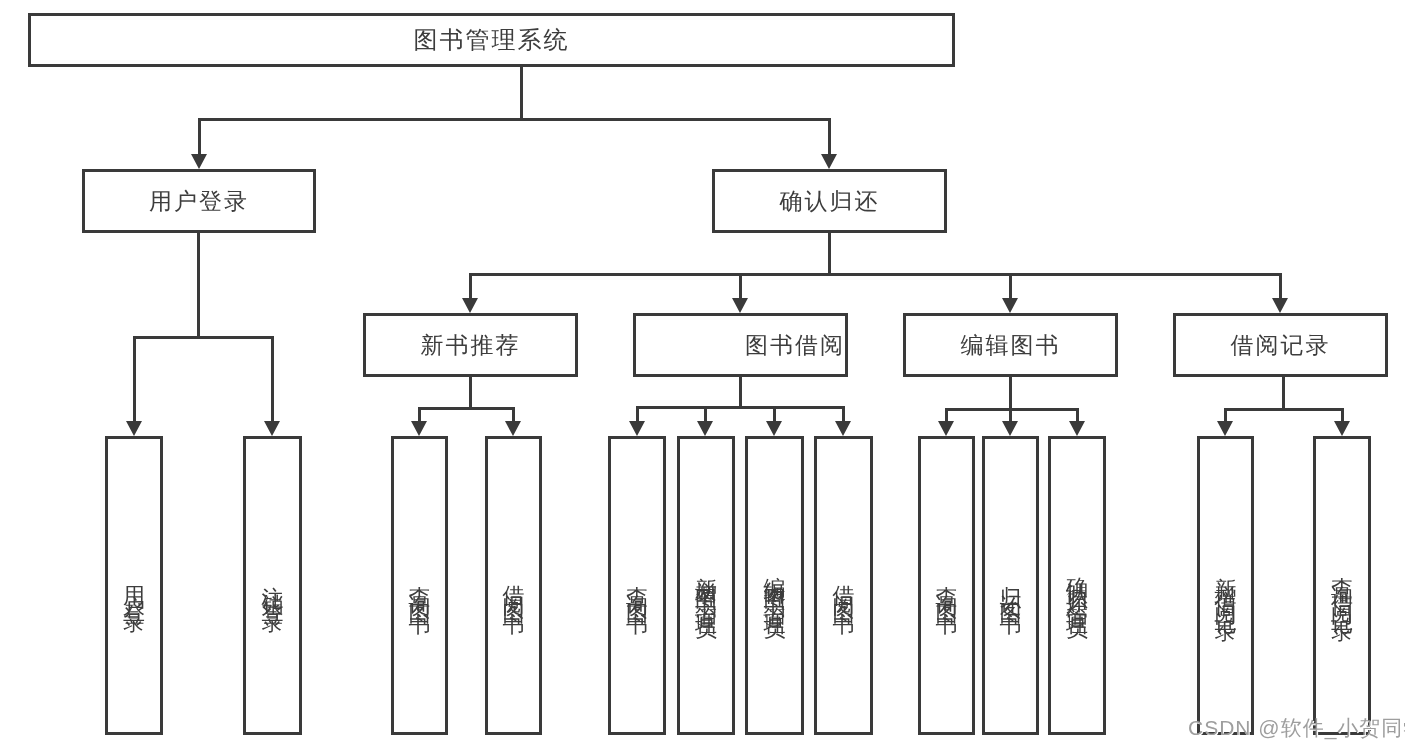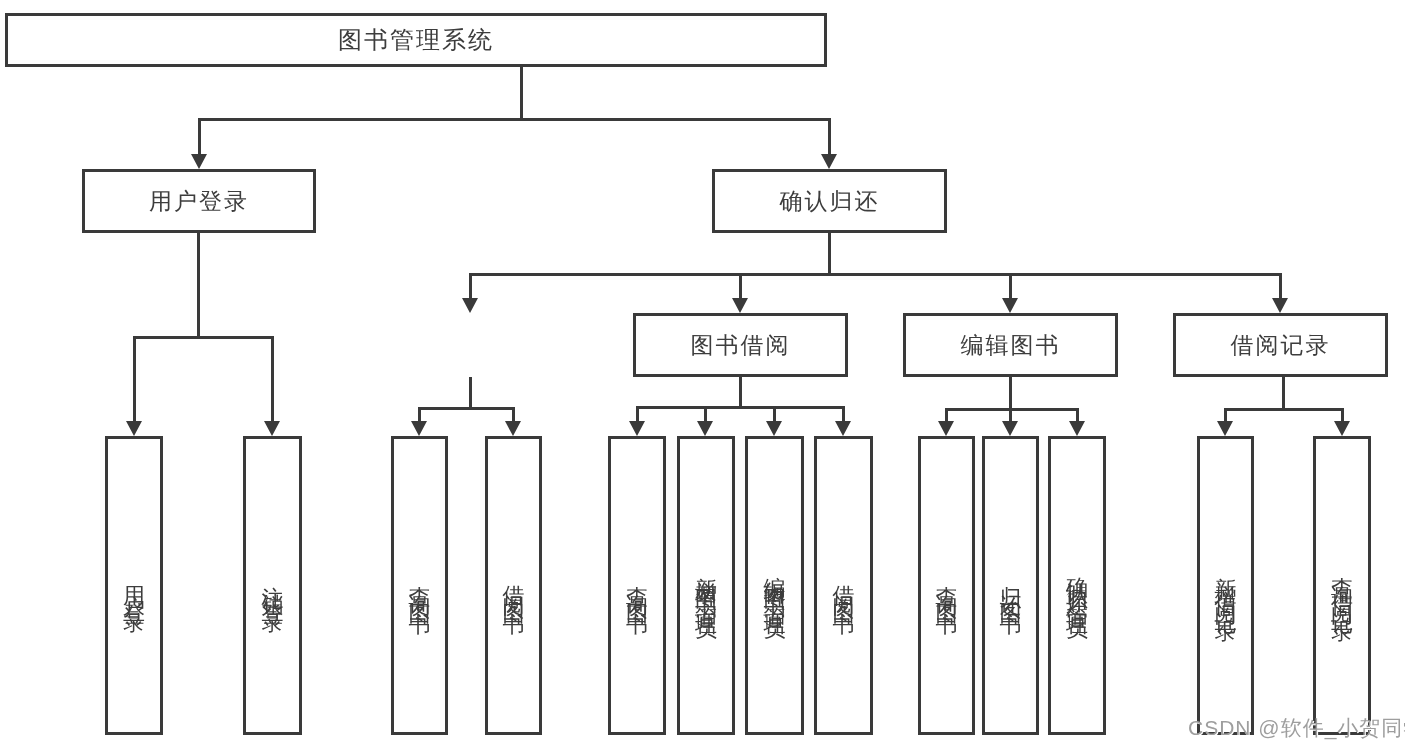--- a/index.html
+++ b/index.html
@@ -36,21 +36,21 @@
     position:absolute; left:1188px; top:714px;
     font-size:21px; color:#9e9e9e; letter-spacing:1px; white-space:nowrap;
     text-shadow:1px 1px 0 #ffffff;
   }
 </style>
 </head>
 <body>
 
 <div class="canvas">
 
-  <div class="box" style="left:5px; top:13px; width:822px; height:54px;">
+  <div class="box" style="left:28px; top:13px; width:927px; height:54px;">
     <span class="root-label">图书管理系统</span>
   </div>
 
   <div class="vline" style="left:520px; top:67px; height:54px;"></div>
   <div class="hline" style="left:198px; top:118px; width:633px;"></div>
   <div class="arrow" style="left:191px; top:121px; height:48px;"></div>
   <div class="arrow" style="left:821px; top:121px; height:48px;"></div>
 
   <div class="box" style="left:82px; top:169px; width:234px; height:64px;">
     <span class="h-label">用户登录</span>
@@ -64,21 +64,24 @@
   <div class="arrow" style="left:126px; top:339px; height:97px;"></div>
   <div class="arrow" style="left:264px; top:339px; height:97px;"></div>
 
   <div class="vline" style="left:828px; top:233px; height:43px;"></div>
   <div class="hline" style="left:469px; top:273px; width:813px;"></div>
   <div class="arrow" style="left:462px; top:276px; height:37px;"></div>
   <div class="arrow" style="left:732px; top:276px; height:37px;"></div>
   <div class="arrow" style="left:1002px; top:276px; height:37px;"></div>
   <div class="arrow" style="left:1272px; top:276px; height:37px;"></div>
 
-  <div class="box" style="left:633px; top:313px; width:215px; height:64px;">
+  <div class="box" style="left:363px; top:313px; width:215px; height:64px;">
+    <span class="h-label">新书推荐</span>
+  </div>
+  <div class="box" style="left:633px; top:313px; width:215px; height:64px;justify-content:flex-end;">
     <span class="h-label">图书借阅</span>
   </div>
   <div class="box" style="left:903px; top:313px; width:215px; height:64px;">
     <span class="h-label">编辑图书</span>
   </div>
   <div class="box" style="left:1173px; top:313px; width:215px; height:64px;">
     <span class="h-label">借阅记录</span>
   </div>
 
   <div class="vline" style="left:469px; top:377px; height:33px;"></div>

